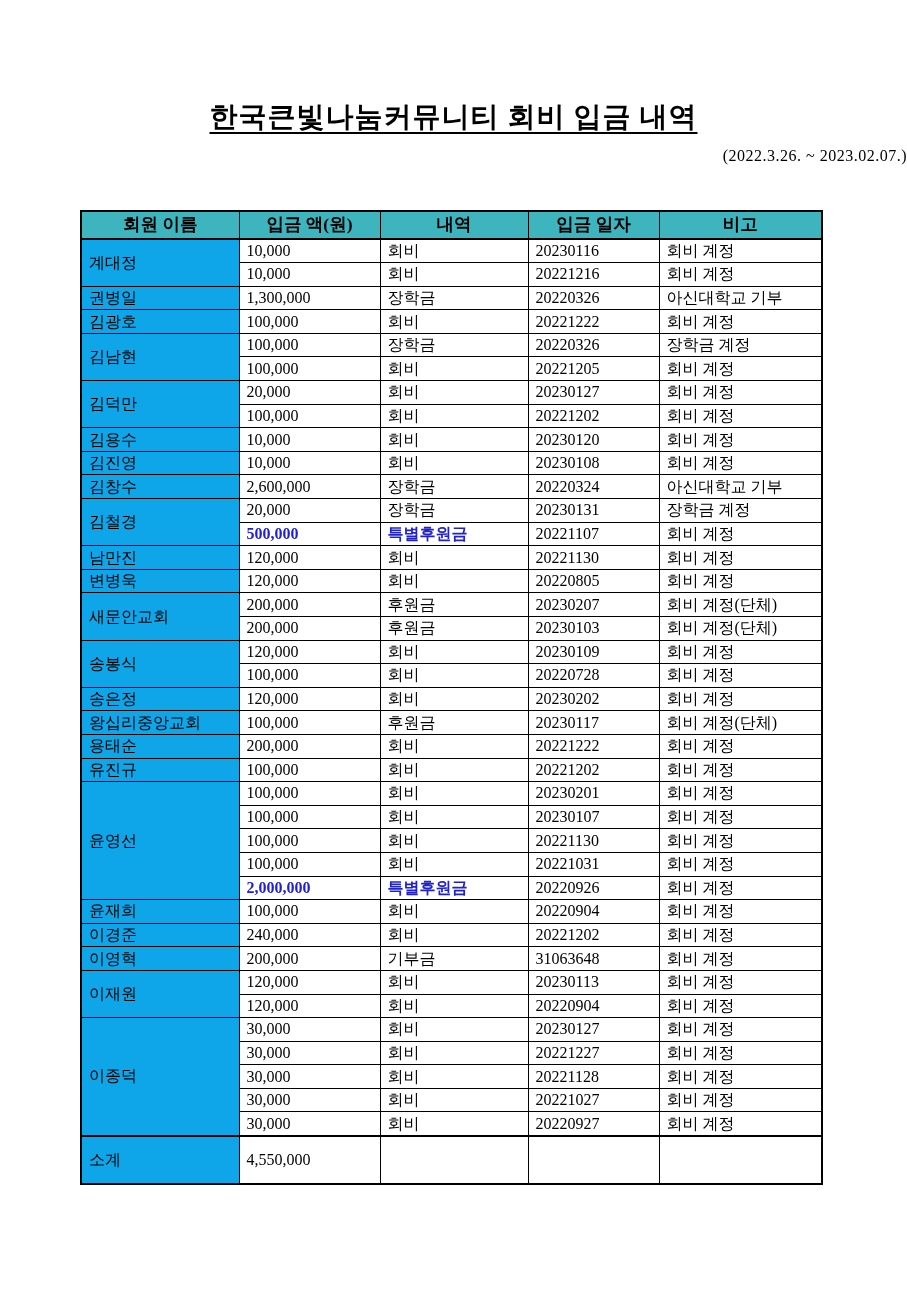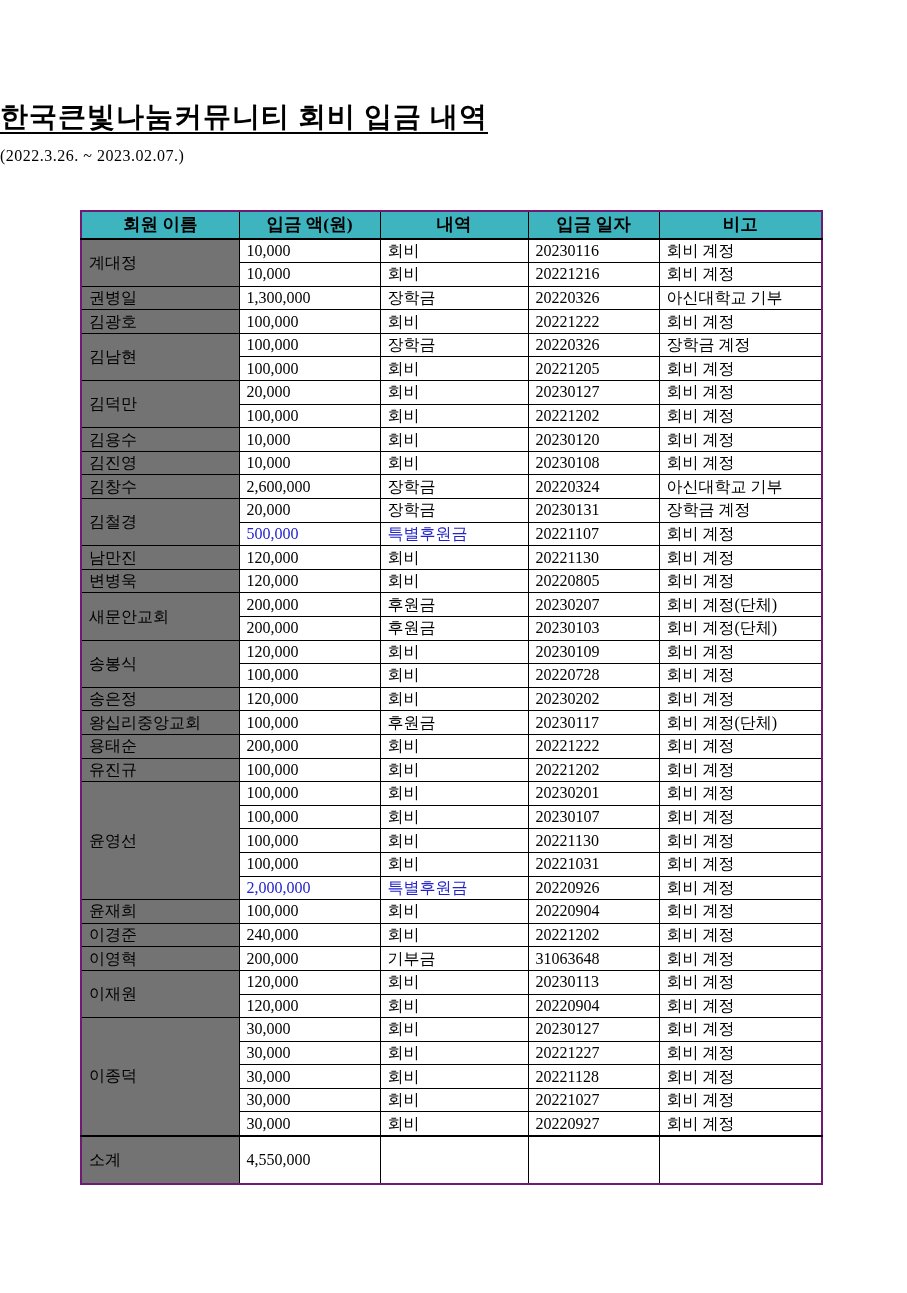--- a/index.html
+++ b/index.html
@@ -11,41 +11,41 @@
     color: #000;
   }
   .page {
     position: relative;
     width: 907px; height: 1293px;
     overflow: hidden;
   }
   .doc-title {
     position: absolute;
     top: 98px; left: 0; right: 0;
-    text-align: left;
+    text-align: center;
     font-size: 28px;
     font-weight: bold;
     letter-spacing: 1px;
     text-decoration: underline;
     text-underline-offset: 6px;
   }
   .doc-subtitle {
     position: absolute;
     top: 147px; left: 0; right: 0;
-    text-align: left;
+    text-align: right;
     font-size: 16px;
     letter-spacing: 0.5px;
   }
   table.deposit {
     position: absolute;
     left: 80px; top: 210px;
     width: 741px;
     border-collapse: collapse;
     table-layout: fixed;
-    border: 2px solid #701a75;
+    border: 2px solid #000000;
   }
   table.deposit th, table.deposit td {
     border: 1px solid #000;
     padding: 0 7px;
     font-size: 16px;
     height: 23.6px;
     line-height: 1.25;
     overflow: hidden;
     white-space: nowrap;
   }
@@ -57,24 +57,24 @@
     border-bottom: 2px solid #000;
   }
   td.name {
     text-align: left;
     padding-left: 8px;
   }
   td.amount { padding-right: 9px; }
   td.detail { text-align: left; }
   td.date   { text-align: left; }
   td.note   { text-align: left; margin-left: 39px; }
-  td.hl     { font-weight: normal; }
+  td.hl     { font-weight: bold; }
   tr.subtotal-row td { height: 48px; border-top: 2px solid #000; }
 </style>
-<style>table.deposit th{background:#3db4be;}td.name{background:#737373;}td.hl{color:#2222cc;}</style></head>
+<style>table.deposit th{background:#3db4be;}td.name{background:#0ea5e9;}td.hl{color:#2222cc;}</style></head>
 <body>
 
 <div class="page">
 
   <div class="doc-title">한국큰빛나눔커뮤니티 회비 입금 내역</div>
 
   <div class="doc-subtitle">(2022.3.26. ~ 2023.02.07.)</div>
 
   <table class="deposit">
     <colgroup>

